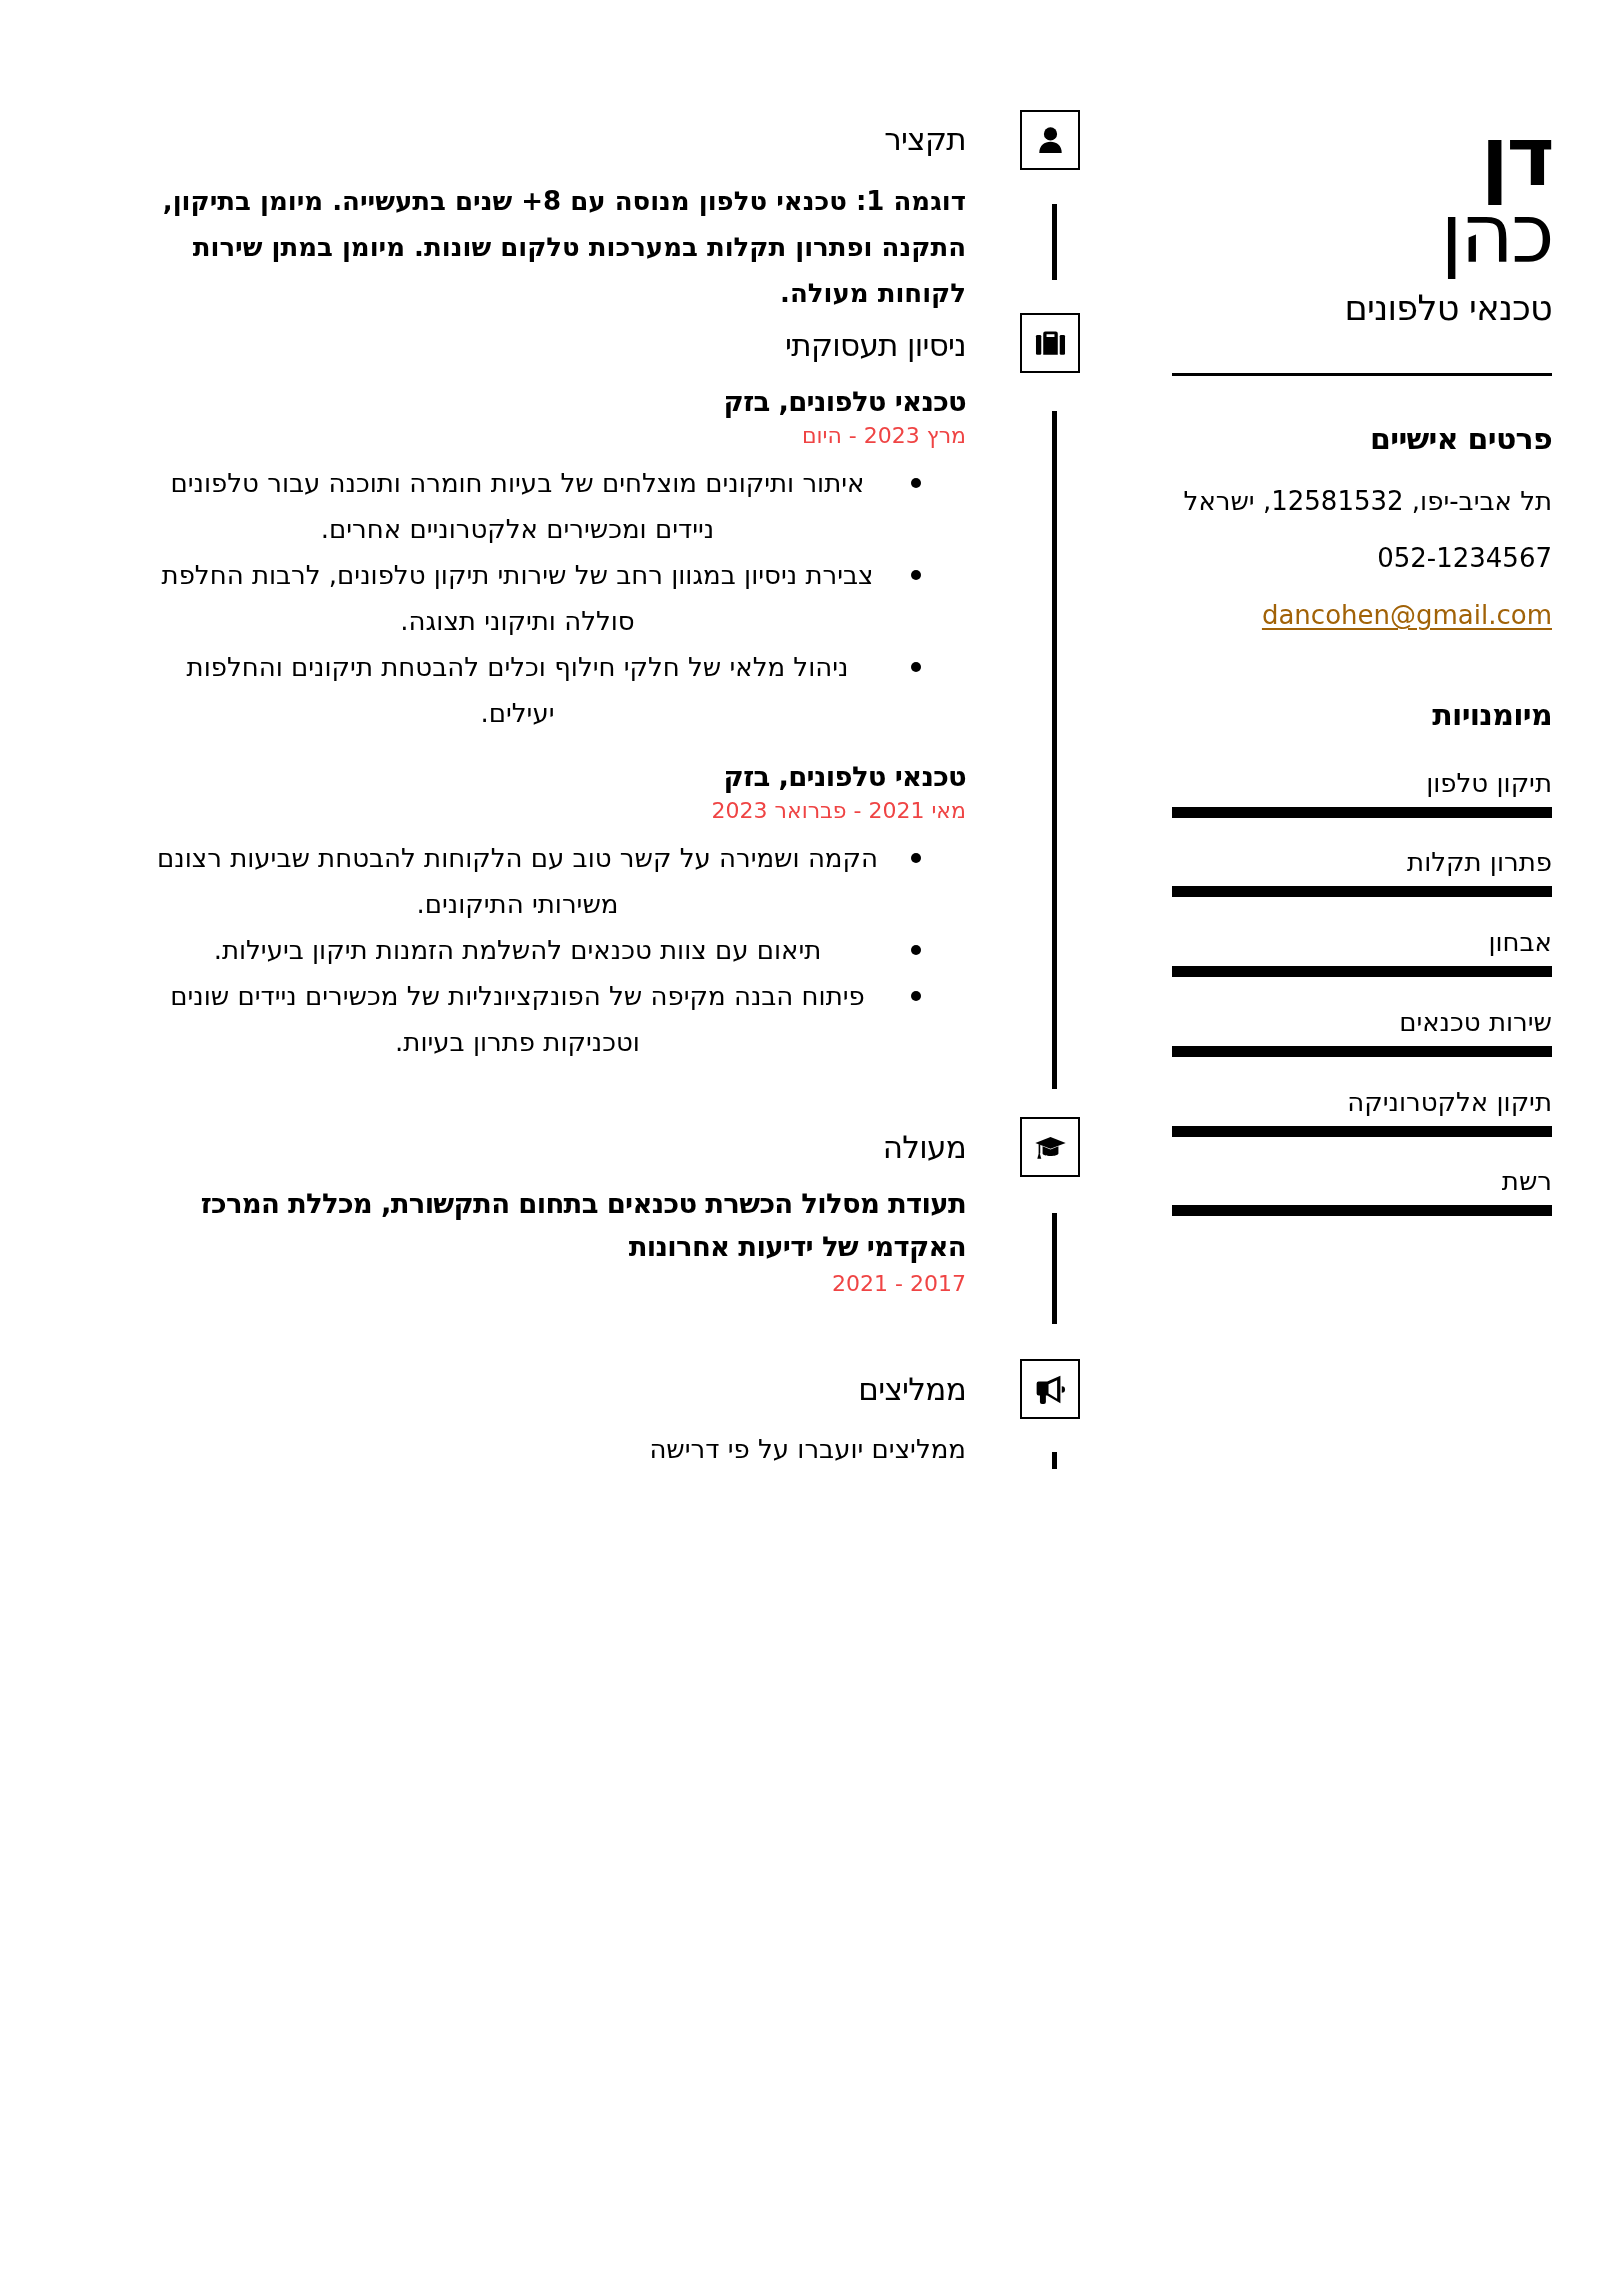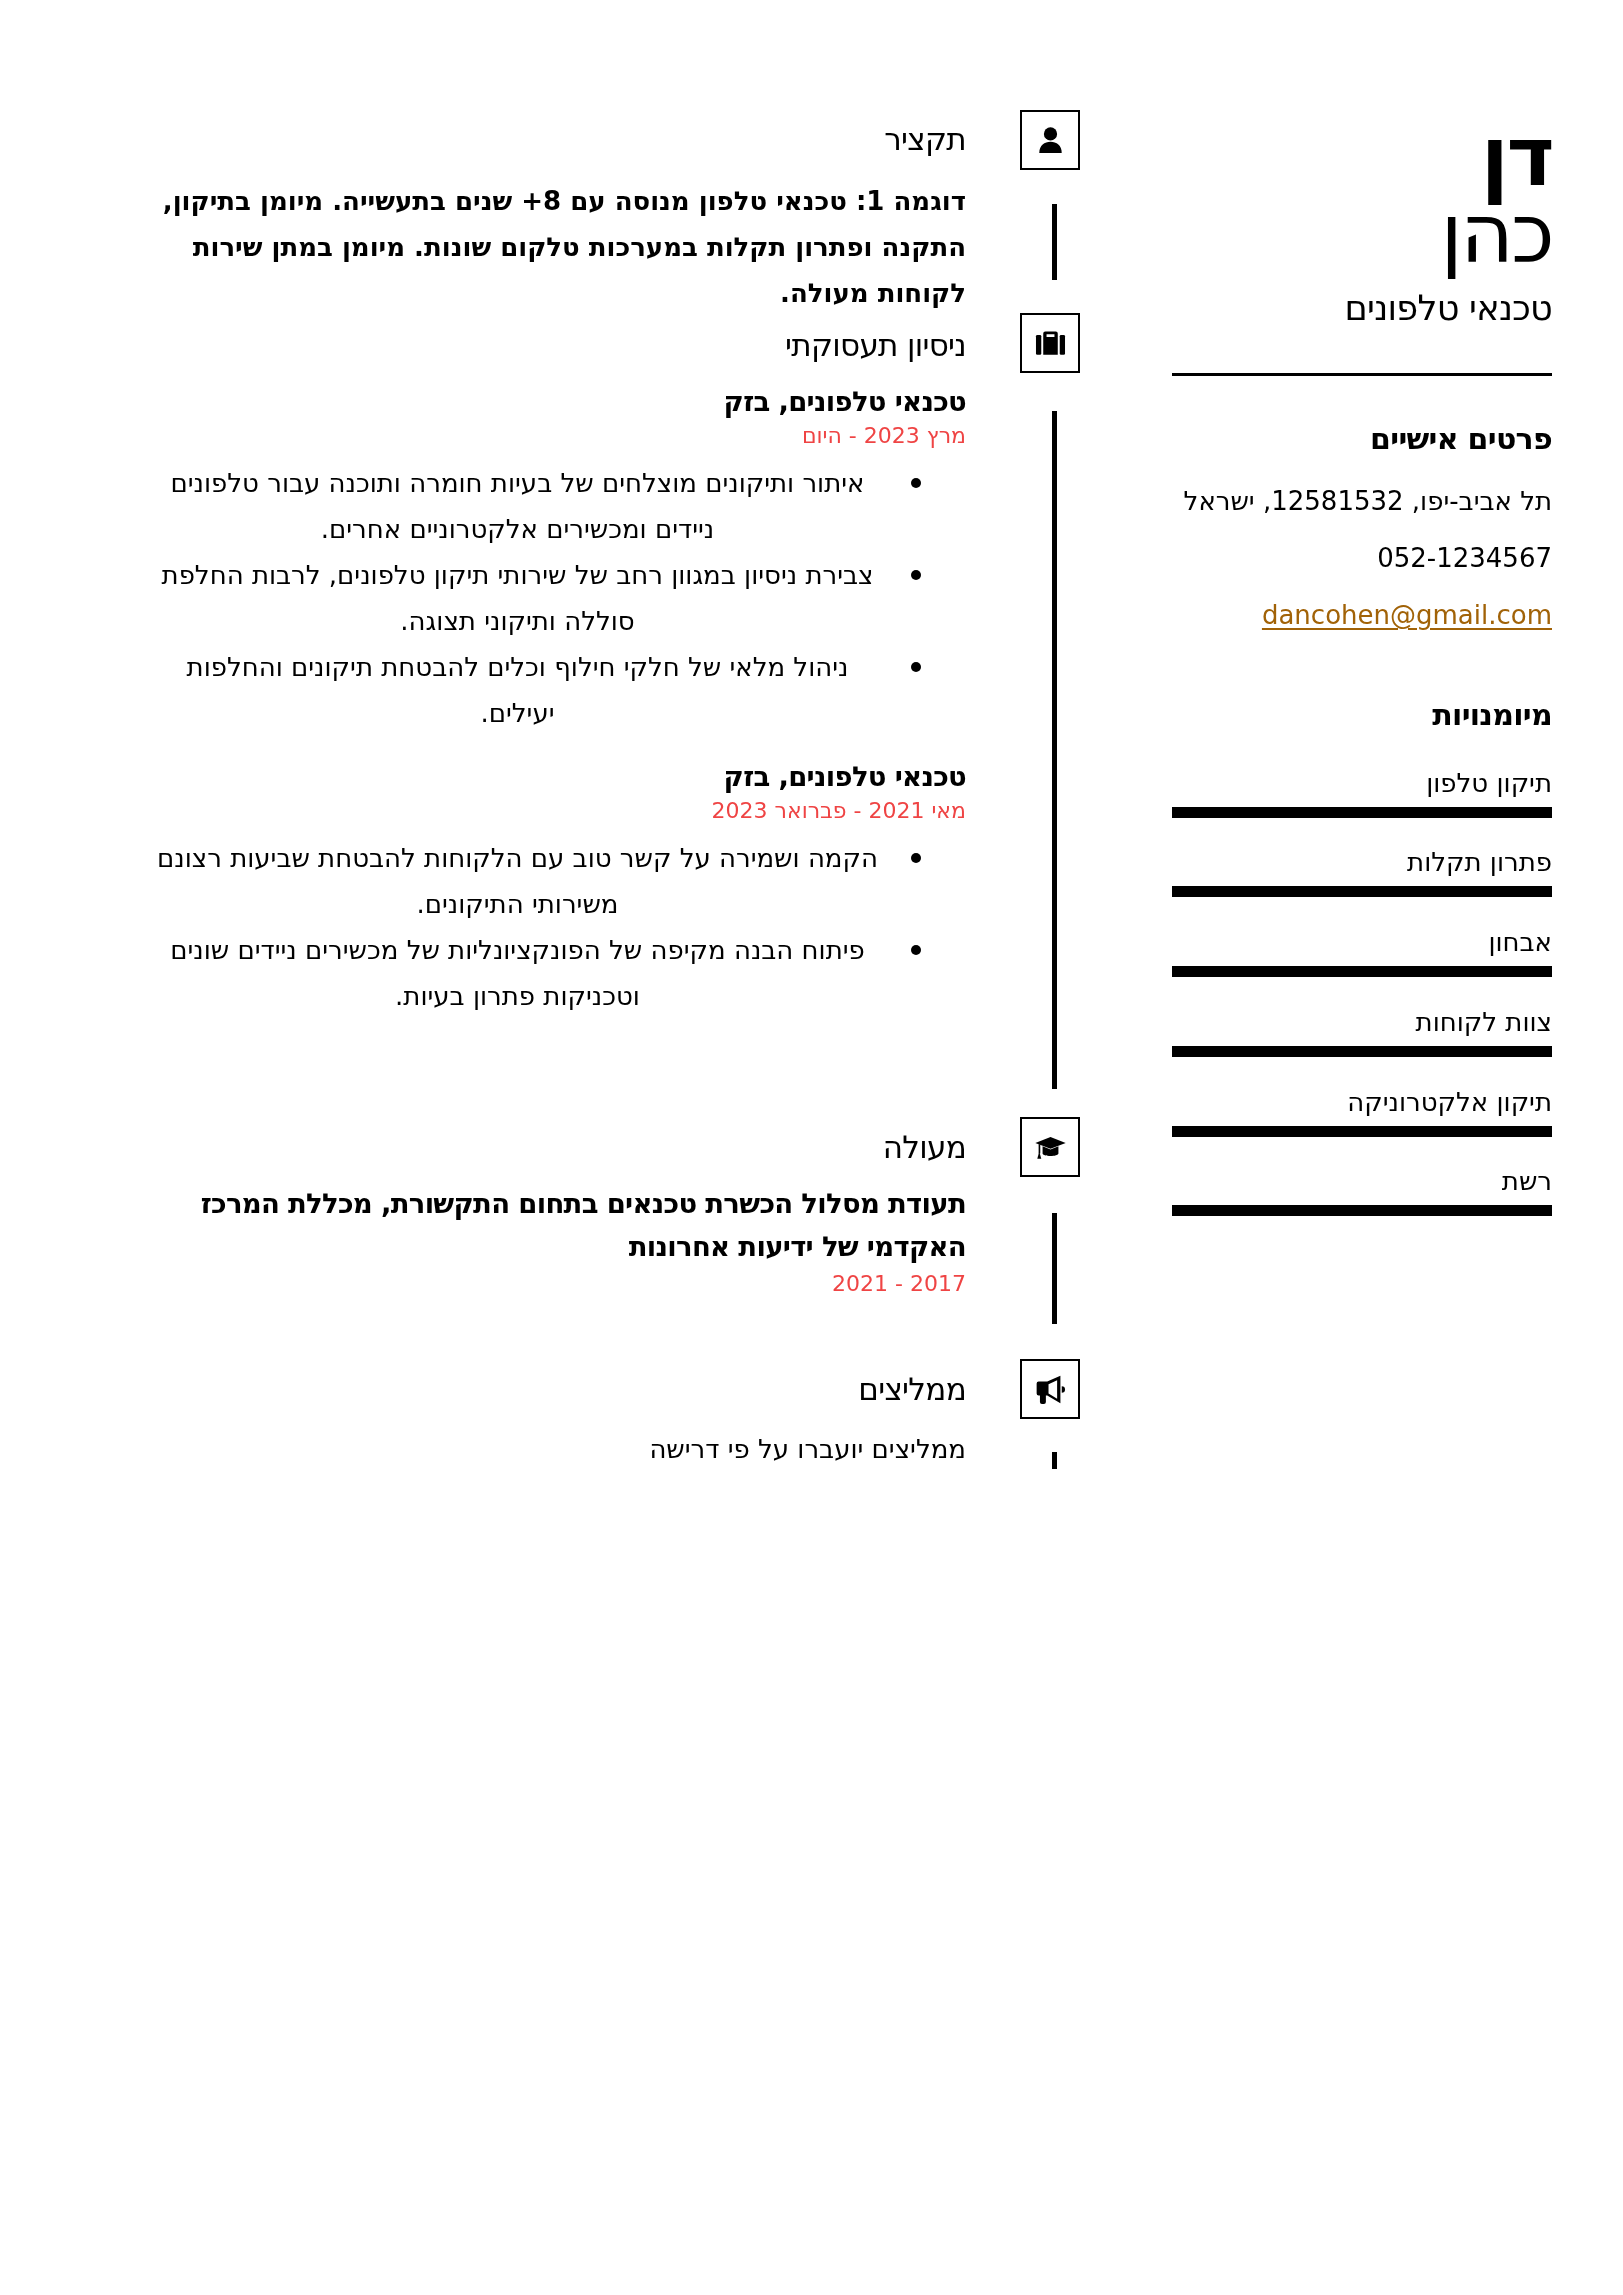--- a/index.html
+++ b/index.html
@@ -71,21 +71,21 @@
   </div>
   <div class="skill" style="top:844px;">
     <div class="skill-label">פתרון תקלות</div>
     <div class="skill-bar"></div>
   </div>
   <div class="skill" style="top:924px;">
     <div class="skill-label">אבחון</div>
     <div class="skill-bar"></div>
   </div>
   <div class="skill" style="top:1004px;">
-    <div class="skill-label">צוות לקוחות</div>
+    <div class="skill-label">שירות טכנאים</div>
     <div class="skill-bar"></div>
   </div>
   <div class="skill" style="top:1084px;">
     <div class="skill-label">תיקון אלקטרוניקה</div>
     <div class="skill-bar"></div>
   </div>
   <div class="skill" style="top:1163px;">
     <div class="skill-label">רשת</div>
     <div class="skill-bar"></div>
   </div>
@@ -139,20 +139,21 @@
   <ul class="bullets" style="top:460px;">
     <li class="bullet"><span class="bullet-dot"></span><span>איתור ותיקונים מוצלחים של בעיות חומרה ותוכנה עבור טלפונים ניידים ומכשירים אלקטרוניים אחרים.</span></li>
     <li class="bullet"><span class="bullet-dot"></span><span>צבירת ניסיון במגוון רחב של שירותי תיקון טלפונים, לרבות החלפת סוללה ותיקוני תצוגה.</span></li>
     <li class="bullet"><span class="bullet-dot"></span><span>ניהול מלאי של חלקי חילוף וכלים להבטחת תיקונים והחלפות יעילים.</span></li>
   </ul>
 
   <div class="job-head" style="top:758px;">טכנאי טלפונים, בזק</div>
   <div class="job-date" style="top:796px;">מאי 2021 - פברואר 2023</div>
   <ul class="bullets" style="top:835px;">
     <li class="bullet"><span class="bullet-dot"></span><span>הקמה ושמירה על קשר טוב עם הלקוחות להבטחת שביעות רצונם משירותי התיקונים.</span></li>
+    <li class="bullet"><span class="bullet-dot"></span><span>תיאום עם צוות טכנאים להשלמת הזמנות תיקון ביעילות.</span></li>
     <li class="bullet"><span class="bullet-dot"></span><span>פיתוח הבנה מקיפה של הפונקציונליות של מכשירים ניידים שונים וטכניקות פתרון בעיות.</span></li>
   </ul>
 
   <div class="section-title" style="top:1126px;">מעולה</div>
   <div class="edu-head" style="top:1182px;">תעודת מסלול הכשרת טכנאים בתחום התקשורת, מכללת המרכז האקדמי של ידיעות אחרונות</div>
   <div class="job-date" style="top:1269px;">2017 - 2021</div>
 
   <div class="section-title" style="top:1368px;">ממליצים</div>
   <div class="para" style="top:1426px;">ממליצים יועברו על פי דרישה</div>
 </div>

